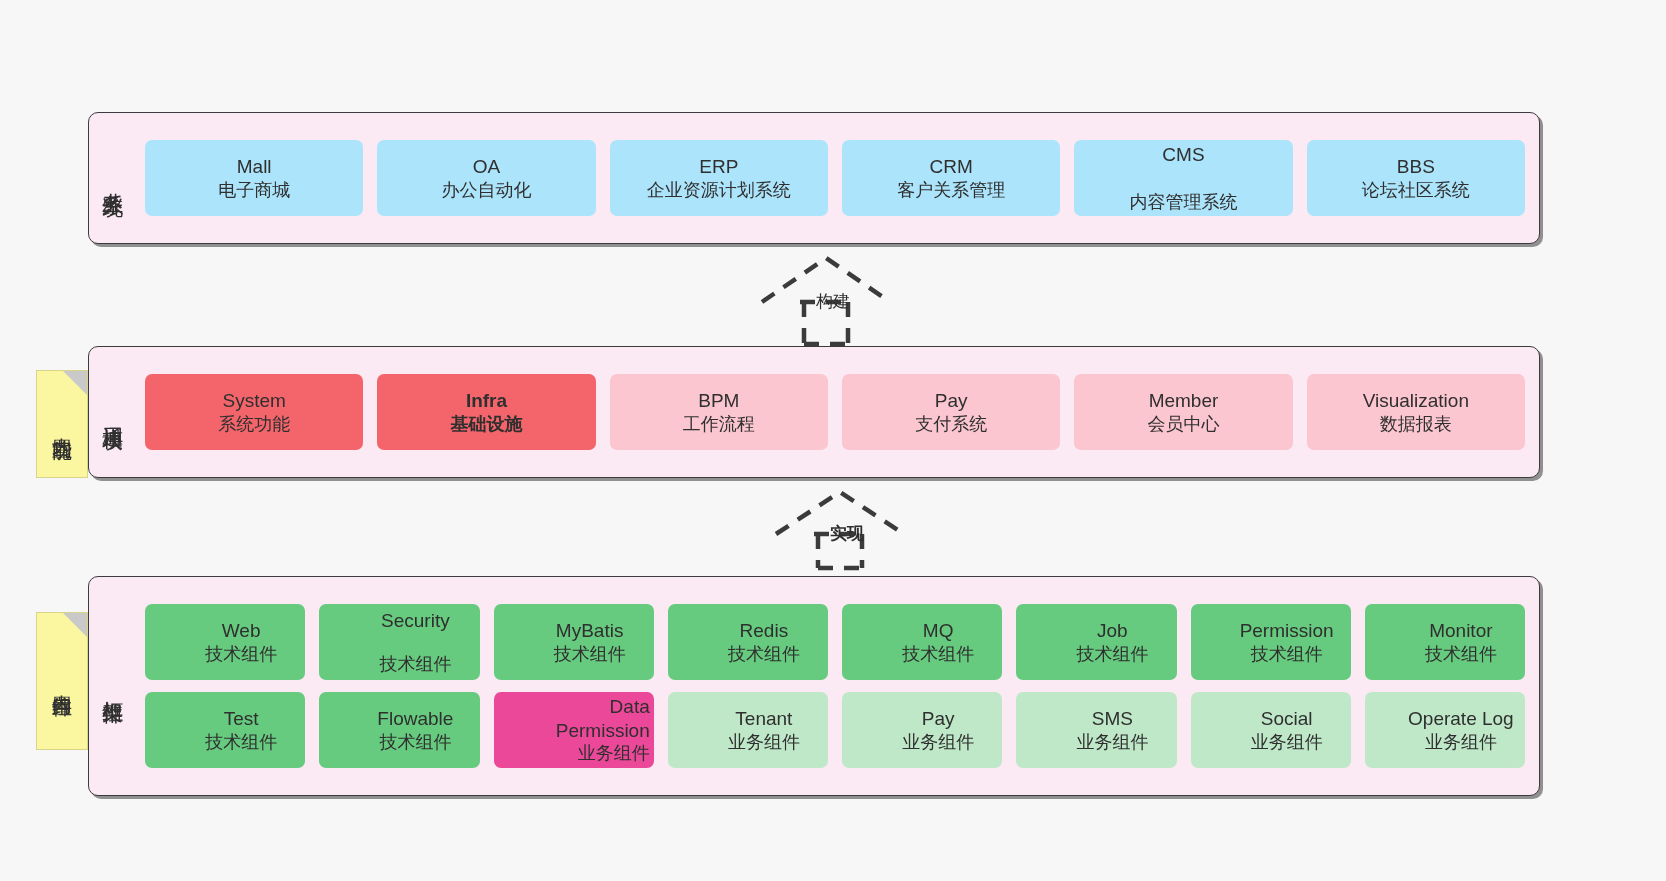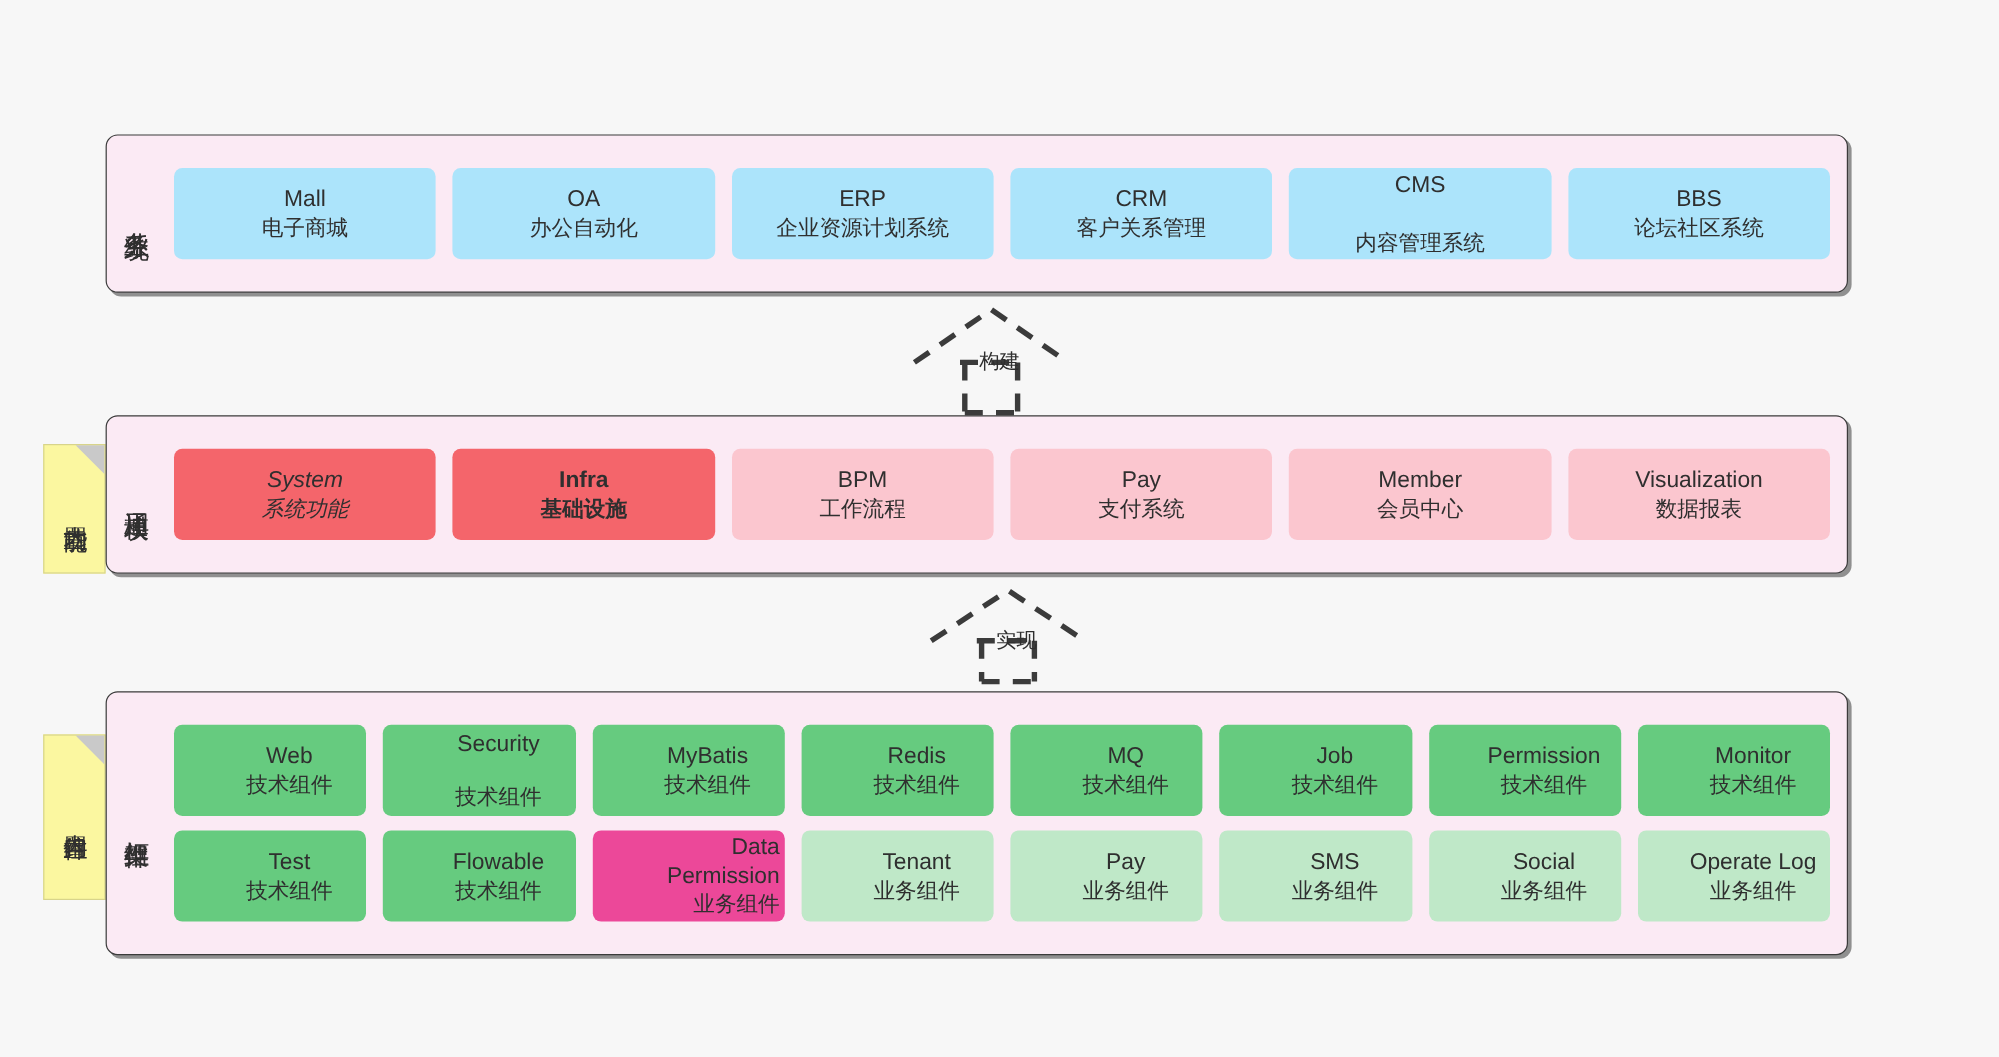--- a/index.html
+++ b/index.html
@@ -126,21 +126,21 @@
     position: absolute;
     font-size: 17px;
     color: #2f2f2f;
     background: transparent;
     white-space: nowrap;
     user-select: none;
   }
   #arrow-build { left: 756px; top: 254px; width: 150px; height: 92px; }
   #arrow-build .arrow-label { left: 60px; top: 36px; }
   #arrow-impl  { left: 770px; top: 488px; width: 150px; height: 82px; }
-  #arrow-impl  .arrow-label { left: 60px; top: 34px; }
+  #arrow-impl  .arrow-label { left: 60px; top: 34px; font-weight: bold; }
 </style>
 </head>
 <body style="background: rgb(247, 247, 247);">
 
 <div class="canvas">
 
   <div class="layer" id="layer-biz" style="background: rgb(251, 234, 244); border-color: rgb(59, 59, 59);">
     <div class="layer-title">业务系统</div>
     <div class="layer-body">
       <div class="row">
@@ -185,21 +185,21 @@
 
   <div class="note" id="note-fn" style="background: rgb(251, 247, 160);">
     <span class="fold" style="border-top-color: rgb(201, 201, 201);"></span>
     <span>内置功能</span>
   </div>
 
   <div class="layer" id="layer-mod" style="background: rgb(251, 234, 244); border-color: rgb(59, 59, 59);">
     <div class="layer-title">通用模块</div>
     <div class="layer-body">
       <div class="row">
-        <div class="node" style="background: rgb(244, 101, 107); font-style: italic;">
+        <div class="node" style="background: rgb(244, 101, 107);">
           <span class="t1">System</span>
           <span class="t2">系统功能</span>
         </div>
         <div class="node" style="background: rgb(244, 101, 107); font-weight: bold;">
           <span class="t1">Infra</span>
           <span class="t2">基础设施</span>
         </div>
         <div class="node" style="background: rgb(251, 198, 207);">
           <span class="t1">BPM</span>
           <span class="t2">工作流程</span>

